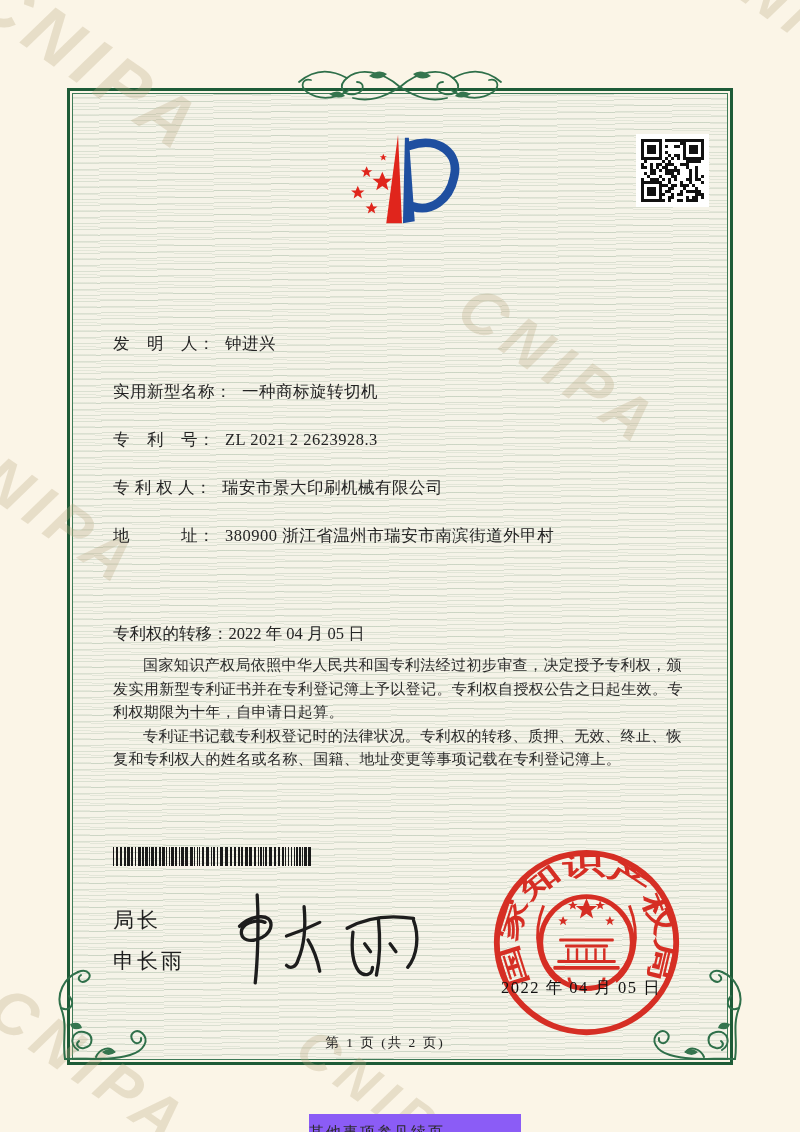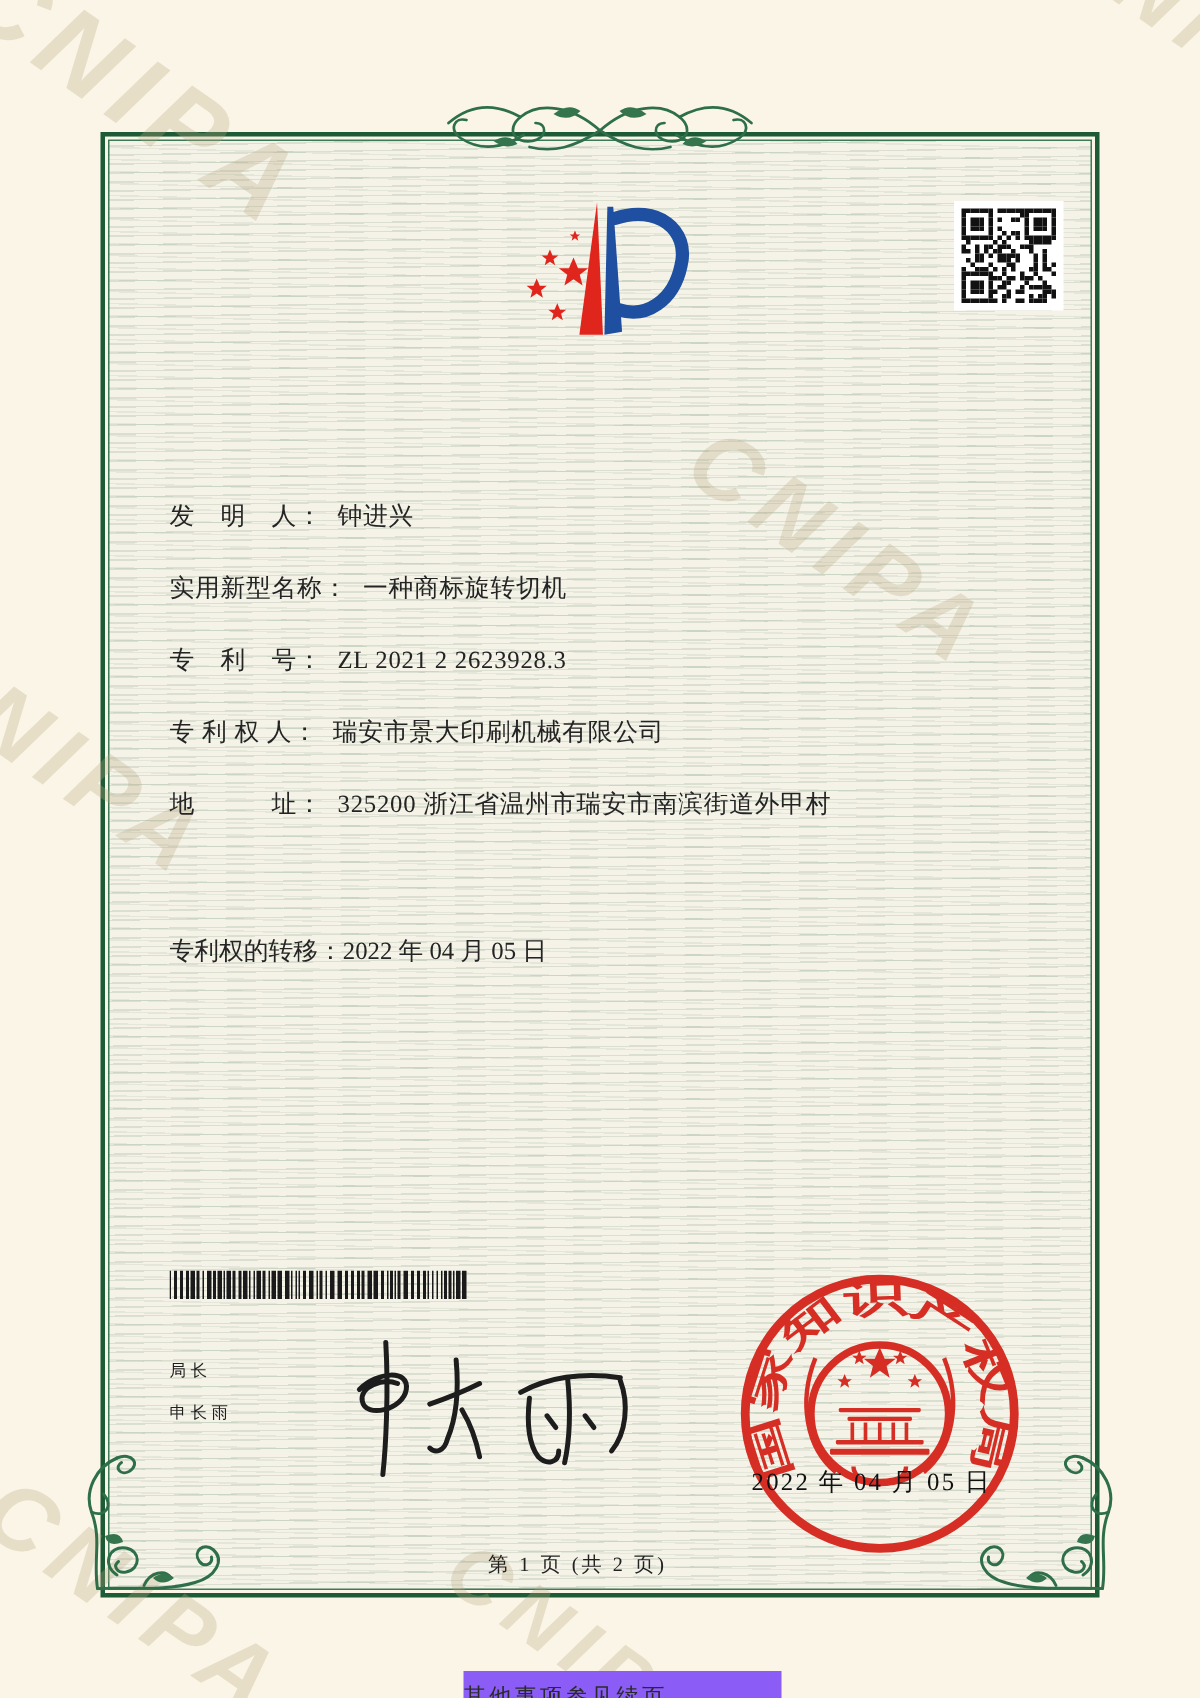--- a/index.html
+++ b/index.html
@@ -26,21 +26,21 @@
   .field-row{height:48px;font-size:16.5px;letter-spacing:0.5px;color:#242424;}
   .f-label{margin-right:10px;}
   .grant-row{left:113px;top:623px;width:580px;font-size:16.5px;color:#242424;}
   .grant-no{position:absolute;left:257px;top:0;}
   .paras{left:113px;top:654px;width:578px;font-size:15px;line-height:23.6px;
          letter-spacing:0.4px;color:#2a2a2a;}
   .paras p{margin:0;text-indent:2em;}
   .barcode{left:113px;top:847px;width:206px;height:19px;font-size:0;white-space:nowrap;overflow:hidden;}
   .barcode span{display:inline-block;height:19px;background:#1a1a1a;vertical-align:top;}
   .director{left:113px;top:906px;font-family:Liberation Mono, monospace;
-            font-size:11px;letter-spacing:3px;color:#1e1e1e;}
+            font-size:21px;letter-spacing:3px;color:#1e1e1e;}
   .director div{margin-bottom:13px;}
   .sig{left:222px;top:888px;z-index:3;}
   .seal{left:489px;top:845px;z-index:3;opacity:0.96;}
   .seal-date{left:501px;top:977px;font-size:16.5px;letter-spacing:1.5px;color:#111;z-index:4;}
   .page-ind{left:67px;top:1034px;width:636px;text-align:center;font-size:13.5px;
             letter-spacing:2px;color:#222;}
   .note-box{left:309px;top:1068px;width:212px;height:36px;background:#8b5cf6;z-index:3;
             line-height:36px;font-size:15px;letter-spacing:2px;color:#2a2a2a;margin-top:46px;}
   .qr{left:636px;top:134px;background:#fff;padding:5px;z-index:2;
       display:grid;grid-template-columns:repeat(21,3px);grid-auto-rows:3px;}
@@ -124,27 +124,31 @@
   <div class="abs qr">
     <div style="display:contents"><div class="qm on"></div><div class="qm on"></div><div class="qm on"></div><div class="qm on"></div><div class="qm on"></div><div class="qm on"></div><div class="qm on"></div><div class="qm"></div><div class="qm on"></div><div class="qm on"></div><div class="qm on"></div><div class="qm on"></div><div class="qm on"></div><div class="qm on"></div><div class="qm on"></div><div class="qm on"></div><div class="qm on"></div><div class="qm on"></div><div class="qm on"></div><div class="qm on"></div><div class="qm on"></div><div class="qm on"></div><div class="qm"></div><div class="qm"></div><div class="qm"></div><div class="qm"></div><div class="qm"></div><div class="qm on"></div><div class="qm"></div><div class="qm"></div><div class="qm"></div><div class="qm"></div><div class="qm"></div><div class="qm"></div><div class="qm on"></div><div class="qm on"></div><div class="qm"></div><div class="qm"></div><div class="qm"></div><div class="qm"></div><div class="qm"></div><div class="qm on"></div><div class="qm on"></div><div class="qm"></div><div class="qm on"></div><div class="qm on"></div><div class="qm on"></div><div class="qm"></div><div class="qm on"></div><div class="qm"></div><div class="qm on"></div><div class="qm"></div><div class="qm"></div><div class="qm on"></div><div class="qm on"></div><div class="qm"></div><div class="qm on"></div><div class="qm"></div><div class="qm on"></div><div class="qm on"></div><div class="qm on"></div><div class="qm"></div><div class="qm on"></div><div class="qm on"></div><div class="qm"></div><div class="qm on"></div><div class="qm on"></div><div class="qm on"></div><div class="qm"></div><div class="qm on"></div><div class="qm"></div><div class="qm"></div><div class="qm"></div><div class="qm"></div><div class="qm"></div><div class="qm"></div><div class="qm"></div><div class="qm on"></div><div class="qm"></div><div class="qm on"></div><div class="qm on"></div><div class="qm on"></div><div class="qm"></div><div class="qm on"></div><div class="qm on"></div><div class="qm"></div><div class="qm on"></div><div class="qm on"></div><div class="qm on"></div><div class="qm"></div><div class="qm on"></div><div class="qm"></div><div class="qm on"></div><div class="qm"></div><div class="qm"></div><div class="qm"></div><div class="qm"></div><div class="qm"></div><div class="qm on"></div><div class="qm"></div><div class="qm on"></div><div class="qm on"></div><div class="qm on"></div><div class="qm"></div><div class="qm on"></div><div class="qm on"></div><div class="qm"></div><div class="qm"></div><div class="qm"></div><div class="qm"></div><div class="qm"></div><div class="qm on"></div><div class="qm"></div><div class="qm"></div><div class="qm on"></div><div class="qm"></div><div class="qm on"></div><div class="qm on"></div><div class="qm"></div><div class="qm on"></div><div class="qm"></div><div class="qm"></div><div class="qm"></div><div class="qm"></div><div class="qm"></div><div class="qm on"></div><div class="qm on"></div><div class="qm on"></div><div class="qm on"></div><div class="qm on"></div><div class="qm on"></div><div class="qm on"></div><div class="qm on"></div><div class="qm"></div><div class="qm on"></div><div class="qm"></div><div class="qm on"></div><div class="qm"></div><div class="qm on"></div><div class="qm"></div><div class="qm on"></div><div class="qm on"></div><div class="qm on"></div><div class="qm on"></div><div class="qm on"></div><div class="qm on"></div><div class="qm on"></div><div class="qm"></div><div class="qm on"></div><div class="qm"></div><div class="qm"></div><div class="qm"></div><div class="qm"></div><div class="qm"></div><div class="qm on"></div><div class="qm"></div><div class="qm on"></div><div class="qm"></div><div class="qm"></div><div class="qm"></div><div class="qm"></div><div class="qm"></div><div class="qm on"></div><div class="qm on"></div><div class="qm on"></div><div class="qm on"></div><div class="qm on"></div><div class="qm"></div><div class="qm on"></div><div class="qm"></div><div class="qm"></div><div class="qm on"></div><div class="qm"></div><div class="qm on"></div><div class="qm on"></div><div class="qm"></div><div class="qm on"></div><div class="qm on"></div><div class="qm on"></div><div class="qm"></div><div class="qm"></div><div class="qm on"></div><div class="qm on"></div><div class="qm on"></div><div class="qm"></div><div class="qm"></div><div class="qm"></div><div class="qm"></div><div class="qm"></div><div class="qm on"></div><div class="qm on"></div><div class="qm"></div><div class="qm on"></div><div class="qm"></div><div class="qm on"></div><div class="qm"></div><div class="qm on"></div><div class="qm on"></div><div class="qm"></div><div class="qm"></div><div class="qm on"></div><div class="qm"></div><div class="qm"></div><div class="qm"></div><div class="qm on"></div><div class="qm"></div><div class="qm"></div><div class="qm on"></div><div class="qm"></div><div class="qm"></div><div class="qm"></div><div class="qm"></div><div class="qm"></div><div class="qm on"></div><div class="qm on"></div><div class="qm"></div><div class="qm on"></div><div class="qm"></div><div class="qm on"></div><div class="qm on"></div><div class="qm on"></div><div class="qm on"></div><div class="qm on"></div><div class="qm"></div><div class="qm"></div><div class="qm"></div><div class="qm on"></div><div class="qm"></div><div class="qm on"></div><div class="qm"></div><div class="qm"></div><div class="qm"></div><div class="qm on"></div><div class="qm"></div><div class="qm on"></div><div class="qm on"></div><div class="qm"></div><div class="qm"></div><div class="qm"></div><div class="qm on"></div><div class="qm on"></div><div class="qm on"></div><div class="qm"></div><div class="qm on"></div><div class="qm"></div><div class="qm"></div><div class="qm"></div><div class="qm on"></div><div class="qm"></div><div class="qm on"></div><div class="qm"></div><div class="qm"></div><div class="qm"></div><div class="qm"></div><div class="qm on"></div><div class="qm"></div><div class="qm"></div><div class="qm"></div><div class="qm on"></div><div class="qm"></div><div class="qm"></div><div class="qm"></div><div class="qm on"></div><div class="qm on"></div><div class="qm"></div><div class="qm"></div><div class="qm"></div><div class="qm"></div><div class="qm on"></div><div class="qm"></div><div class="qm on"></div><div class="qm"></div><div class="qm on"></div><div class="qm on"></div><div class="qm"></div><div class="qm"></div><div class="qm on"></div><div class="qm on"></div><div class="qm on"></div><div class="qm"></div><div class="qm on"></div><div class="qm"></div><div class="qm on"></div><div class="qm"></div><div class="qm on"></div><div class="qm"></div><div class="qm"></div><div class="qm"></div><div class="qm on"></div><div class="qm on"></div><div class="qm"></div><div class="qm on"></div><div class="qm on"></div><div class="qm"></div><div class="qm on"></div><div class="qm on"></div><div class="qm on"></div><div class="qm on"></div><div class="qm on"></div><div class="qm on"></div><div class="qm on"></div><div class="qm"></div><div class="qm"></div><div class="qm on"></div><div class="qm"></div><div class="qm"></div><div class="qm"></div><div class="qm on"></div><div class="qm"></div><div class="qm"></div><div class="qm on"></div><div class="qm"></div><div class="qm"></div><div class="qm"></div><div class="qm on"></div><div class="qm on"></div><div class="qm"></div><div class="qm"></div><div class="qm"></div><div class="qm"></div><div class="qm"></div><div class="qm on"></div><div class="qm on"></div><div class="qm on"></div><div class="qm"></div><div class="qm on"></div><div class="qm on"></div><div class="qm"></div><div class="qm on"></div><div class="qm on"></div><div class="qm on"></div><div class="qm"></div><div class="qm on"></div><div class="qm"></div><div class="qm"></div><div class="qm"></div><div class="qm on"></div><div class="qm"></div><div class="qm on"></div><div class="qm on"></div><div class="qm on"></div><div class="qm"></div><div class="qm on"></div><div class="qm"></div><div class="qm"></div><div class="qm on"></div><div class="qm on"></div><div class="qm"></div><div class="qm"></div><div class="qm"></div><div class="qm on"></div><div class="qm"></div><div class="qm"></div><div class="qm"></div><div class="qm on"></div><div class="qm"></div><div class="qm"></div><div class="qm on"></div><div class="qm"></div><div class="qm on"></div><div class="qm on"></div><div class="qm on"></div><div class="qm"></div><div class="qm on"></div><div class="qm"></div><div class="qm on"></div><div class="qm on"></div><div class="qm"></div><div class="qm"></div><div class="qm"></div><div class="qm on"></div><div class="qm"></div><div class="qm on"></div><div class="qm on"></div><div class="qm on"></div><div class="qm on"></div><div class="qm on"></div><div class="qm"></div><div class="qm on"></div><div class="qm"></div><div class="qm on"></div><div class="qm on"></div><div class="qm on"></div><div class="qm"></div><div class="qm on"></div><div class="qm on"></div><div class="qm"></div><div class="qm"></div><div class="qm on"></div><div class="qm"></div><div class="qm on"></div><div class="qm on"></div><div class="qm"></div><div class="qm"></div><div class="qm"></div><div class="qm"></div><div class="qm on"></div><div class="qm on"></div><div class="qm on"></div><div class="qm on"></div><div class="qm"></div><div class="qm"></div><div class="qm"></div><div class="qm"></div><div class="qm"></div><div class="qm on"></div><div class="qm"></div><div class="qm"></div><div class="qm on"></div><div class="qm on"></div><div class="qm"></div><div class="qm"></div><div class="qm"></div><div class="qm"></div><div class="qm on"></div><div class="qm"></div><div class="qm on"></div><div class="qm on"></div><div class="qm"></div><div class="qm on"></div><div class="qm on"></div><div class="qm on"></div><div class="qm on"></div><div class="qm on"></div><div class="qm on"></div><div class="qm on"></div><div class="qm on"></div><div class="qm on"></div><div class="qm"></div><div class="qm on"></div><div class="qm"></div><div class="qm"></div><div class="qm on"></div><div class="qm on"></div><div class="qm"></div><div class="qm on"></div><div class="qm on"></div><div class="qm on"></div><div class="qm on"></div><div class="qm"></div><div class="qm"></div></div>
   </div>
 
 
   <div class="abs fields">
       <div class="field-row"><span class="f-label">发　明　人：</span><span>钟进兴</span></div>
       <div class="field-row"><span class="f-label">实用新型名称：</span><span>一种商标旋转切机</span></div>
       <div class="field-row"><span class="f-label">专　利　号：</span><span>ZL 2021 2 2623928.3</span></div>
       <div class="field-row"><span class="f-label">专 利 权 人：</span><span>瑞安市景大印刷机械有限公司</span></div>
-      <div class="field-row"><span class="f-label">地　　　址：</span><span>325200 浙江省温州市瑞安市南滨街道外甲村</span></div>
+      <div class="field-row"><span class="f-label">地　　　址：</span><span>380900 浙江省温州市瑞安市南滨街道外甲村</span></div>
     </div>
 
   <div class="abs grant-row">
     <span>专利权的转移：</span><span>2022 年 04 月 05 日</span>
   </div>
 
+  <div class="abs paras">
+    <p>国家知识产权局依照中华人民共和国专利法经过初步审查，决定授予专利权，颁发实用新型专利证书并在专利登记簿上予以登记。专利权自授权公告之日起生效。专利权期限为十年，自申请日起算。</p>
+    <p>专利证书记载专利权登记时的法律状况。专利权的转移、质押、无效、终止、恢复和专利权人的姓名或名称、国籍、地址变更等事项记载在专利登记簿上。</p>
+  </div>
 
   <div class="abs barcode"><span style="width: 1px; margin-right: 2px;"></span><span style="width: 2px; margin-right: 2px;"></span><span style="width: 2px; margin-right: 2px;"></span><span style="width: 2px; margin-right: 1px;"></span><span style="width: 3px; margin-right: 1px;"></span><span style="width: 2px; margin-right: 2px;"></span><span style="width: 1px; margin-right: 2px;"></span><span style="width: 3px; margin-right: 1px;"></span><span style="width: 2px; margin-right: 1px;"></span><span style="width: 3px; margin-right: 1px;"></span><span style="width: 1px; margin-right: 1px;"></span><span style="width: 3px; margin-right: 1px;"></span><span style="width: 2px; margin-right: 2px;"></span><span style="width: 2px; margin-right: 1px;"></span><span style="width: 3px; margin-right: 1px;"></span><span style="width: 1px; margin-right: 2px;"></span><span style="width: 1px; margin-right: 1px;"></span><span style="width: 3px; margin-right: 1px;"></span><span style="width: 2px; margin-right: 2px;"></span><span style="width: 1px; margin-right: 1px;"></span><span style="width: 3px; margin-right: 1px;"></span><span style="width: 3px; margin-right: 2px;"></span><span style="width: 3px; margin-right: 1px;"></span><span style="width: 1px; margin-right: 2px;"></span><span style="width: 1px; margin-right: 1px;"></span><span style="width: 1px; margin-right: 2px;"></span><span style="width: 2px; margin-right: 2px;"></span><span style="width: 3px; margin-right: 2px;"></span><span style="width: 1px; margin-right: 1px;"></span><span style="width: 2px; margin-right: 2px;"></span><span style="width: 1px; margin-right: 2px;"></span><span style="width: 3px; margin-right: 2px;"></span><span style="width: 3px; margin-right: 2px;"></span><span style="width: 2px; margin-right: 2px;"></span><span style="width: 2px; margin-right: 2px;"></span><span style="width: 2px; margin-right: 1px;"></span><span style="width: 2px; margin-right: 2px;"></span><span style="width: 3px; margin-right: 1px;"></span><span style="width: 3px; margin-right: 2px;"></span><span style="width: 2px; margin-right: 2px;"></span><span style="width: 1px; margin-right: 1px;"></span><span style="width: 2px; margin-right: 1px;"></span><span style="width: 1px; margin-right: 1px;"></span><span style="width: 2px; margin-right: 2px;"></span><span style="width: 3px; margin-right: 2px;"></span><span style="width: 2px; margin-right: 2px;"></span><span style="width: 2px; margin-right: 2px;"></span><span style="width: 2px; margin-right: 1px;"></span><span style="width: 1px; margin-right: 2px;"></span><span style="width: 1px; margin-right: 2px;"></span><span style="width: 1px; margin-right: 2px;"></span><span style="width: 1px; margin-right: 1px;"></span><span style="width: 2px; margin-right: 1px;"></span><span style="width: 2px; margin-right: 1px;"></span><span style="width: 1px; margin-right: 1px;"></span><span style="width: 3px; margin-right: 1px;"></span><span style="width: 3px; margin-right: 2px;"></span></div>
 
   <div class="abs director">
     <div>局长</div>
     <div>申长雨</div>
   </div>
 
   <svg class="abs sig" width="215" height="100" viewBox="0 0 220 100">
     <g stroke="#1d1d1d" fill="none" stroke-width="3.4" stroke-linecap="round" stroke-linejoin="round">

